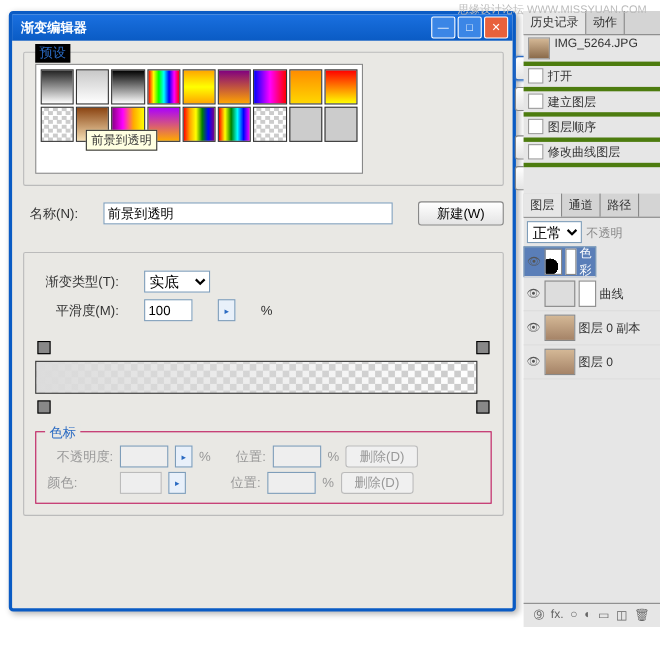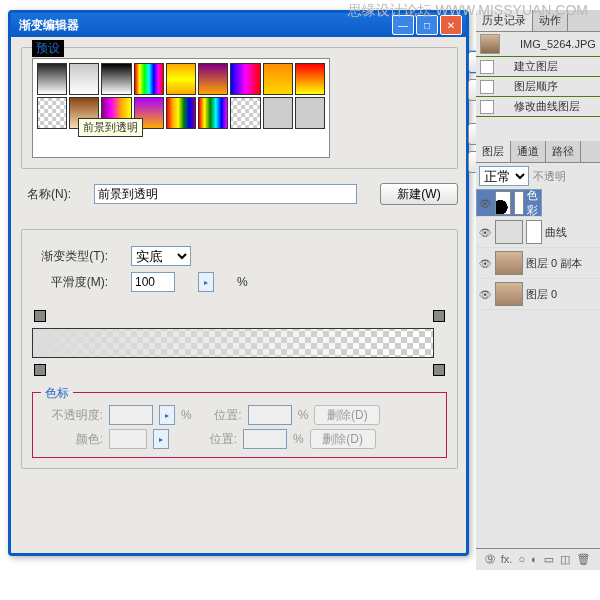--- a/index.html
+++ b/index.html
@@ -1,16 +1,16 @@
 <!DOCTYPE html>
 <html><head>
 <meta charset="utf-8">
 <style>
 body{margin:0;font-family:"Microsoft YaHei",SimSun,sans-serif;font-size:12px;background:#fff;color:#333;position:relative;width:600px;height:600px;overflow:hidden}
-.watermark{position:absolute;top:2px;right:12px;font-size:14px;color:#bbb;z-index:100}
+.watermark{position:absolute;top:2px;right:12px;font-size:10px;color:#bbb;z-index:100}
 .dialog{position:absolute;left:8px;top:10px;width:455px;height:540px;border:3px solid #0a5bc4;border-radius:4px;background:#e9e8e4;box-shadow:2px 2px 6px rgba(0,0,0,.3)}
 .titlebar{height:24px;background:linear-gradient(#1a70e0,#0a5bc4);color:#fff;display:flex;align-items:center;padding:0 4px}
 .titlebar .title{flex:1;font-weight:bold;font-size:12px;padding-left:4px}
 .titlebar .btns{display:flex;gap:2px}
 .tbtn{width:20px;height:18px;border:1px solid #fff;border-radius:2px;display:flex;align-items:center;justify-content:center;font-size:10px;cursor:pointer}
 .tbtn.min,.tbtn.max{background:#3b86e6;color:#fff}
 .tbtn.close{background:#e8613c;color:#fff}
 .body{padding:10px;display:flex;gap:10px}
 .left{flex:1}
 .group{border:1px solid #bbb;border-radius:2px;padding:10px;position:relative;margin-top:24px}
@@ -31,21 +31,21 @@
 .gradbar.full{width:400px}
 .stop{position:absolute;width:10px;height:10px;background:#888;border:1px solid #000}
 .cgroup{border:1px solid #be185d;padding:8px 10px 4px;margin-top:14px;position:relative}
 .cgroup .gtitle{position:absolute;top:-8px;left:8px;background:#e9e8e4;padding:0 4px;color:#2a6ac2}
 .crow{display:flex;align-items:center;gap:6px;margin:4px 0;color:#999}
 .dbtn{width:66px;height:20px;border:1px solid #bbb;background:#f0f0f0;color:#999;border-radius:3px;font-size:12px}
 .panels{position:absolute;right:0;top:10px;width:124px;height:560px;background:#e6e6e6;font-size:11px}
 .ptabs{display:flex;border-bottom:1px solid #888;background:#d4d4d4}
 .ptab{padding:3px 6px;border-right:1px solid #888;cursor:pointer}
 .ptab.act{background:#e6e6e6}
-.pitem{display:flex;align-items:center;gap:20px;padding:2px 4px;border-bottom:1px solid #4d7c0f}
+.pitem{display:flex;gap:4px;padding:2px 4px;border-bottom:4px solid #4d7c0f}
 .pitem .thumb{width:18px;height:18px;border:1px solid #999;background:#fff}
 .pitem.jpg .thumb{background:linear-gradient(#d4b896,#8a6a4a)}
 .layers{margin-top:24px}
 .lctrl{display:flex;align-items:center;gap:4px;padding:3px;color:#888}
 .lrow{display:flex;align-items:center;gap:3px;padding:3px 2px;border-bottom:1px solid #ddd}
 .lrow.sel{background:#5a7eb8;color:#fff}
 .eye{width:14px;height:14px;display:inline-flex;align-items:center;justify-content:center;font-size:10px;color:#555}
 .lthumb{width:26px;height:22px;border:1px solid #888;background:#fff}
 .lthumb.adj{background:radial-gradient(circle at 30% 70%,#000 40%,#fff 41%)}
 .lthumb.curve{background:#ddd}
@@ -132,21 +132,21 @@
             <span style="width:60px;text-align:right">不透明度:</span>
             <input class="inp" style="width: 36px; background: rgb(238, 238, 238);" disabled="">
               <span class="arrow">▸</span>
               <span>%</span>
             <span style="width:44px;text-align:right">位置:</span>
             <input class="inp" style="width: 36px; background: rgb(238, 238, 238);" disabled="">
               <span>%</span>
             <button class="dbtn">删除(D)</button>
           </div>
           <div class="crow">
-            <span style="width:60px;text-align:right">颜色:</span>
+            <span style="width:60px;">颜色:</span>
             <span style="width:36px;height:18px;border:1px solid #bbb;background:#eee;display:inline-block"></span>
               <span class="arrow">▸</span>
               <span style="width:12px"></span>
             <span style="width:44px;text-align:right">位置:</span>
             <input class="inp" style="width: 36px; background: rgb(238, 238, 238);" disabled="">
               <span>%</span>
             <button class="dbtn">删除(D)</button>
           </div>
         </div>
       </div>
@@ -166,20 +166,24 @@
     <span class="ptab act">历史记录</span>
     <span class="ptab">动作</span>
   </div>
   <div class="pitem jpg">
       <span class="thumb"></span>
       <span>IMG_5264.JPG</span>
     </div>
   <div id="hist">
       <div class="pitem">
         <span class="thumb" style="width:12px;height:12px"></span>
+        <span>打开</span>
+      </div>
+      <div class="pitem">
+        <span class="thumb" style="width:12px;height:12px"></span>
         <span>建立图层</span>
       </div>
       <div class="pitem">
         <span class="thumb" style="width:12px;height:12px"></span>
         <span>图层顺序</span>
       </div>
       <div class="pitem">
         <span class="thumb" style="width:12px;height:12px"></span>
         <span>修改曲线图层</span>
       </div>

